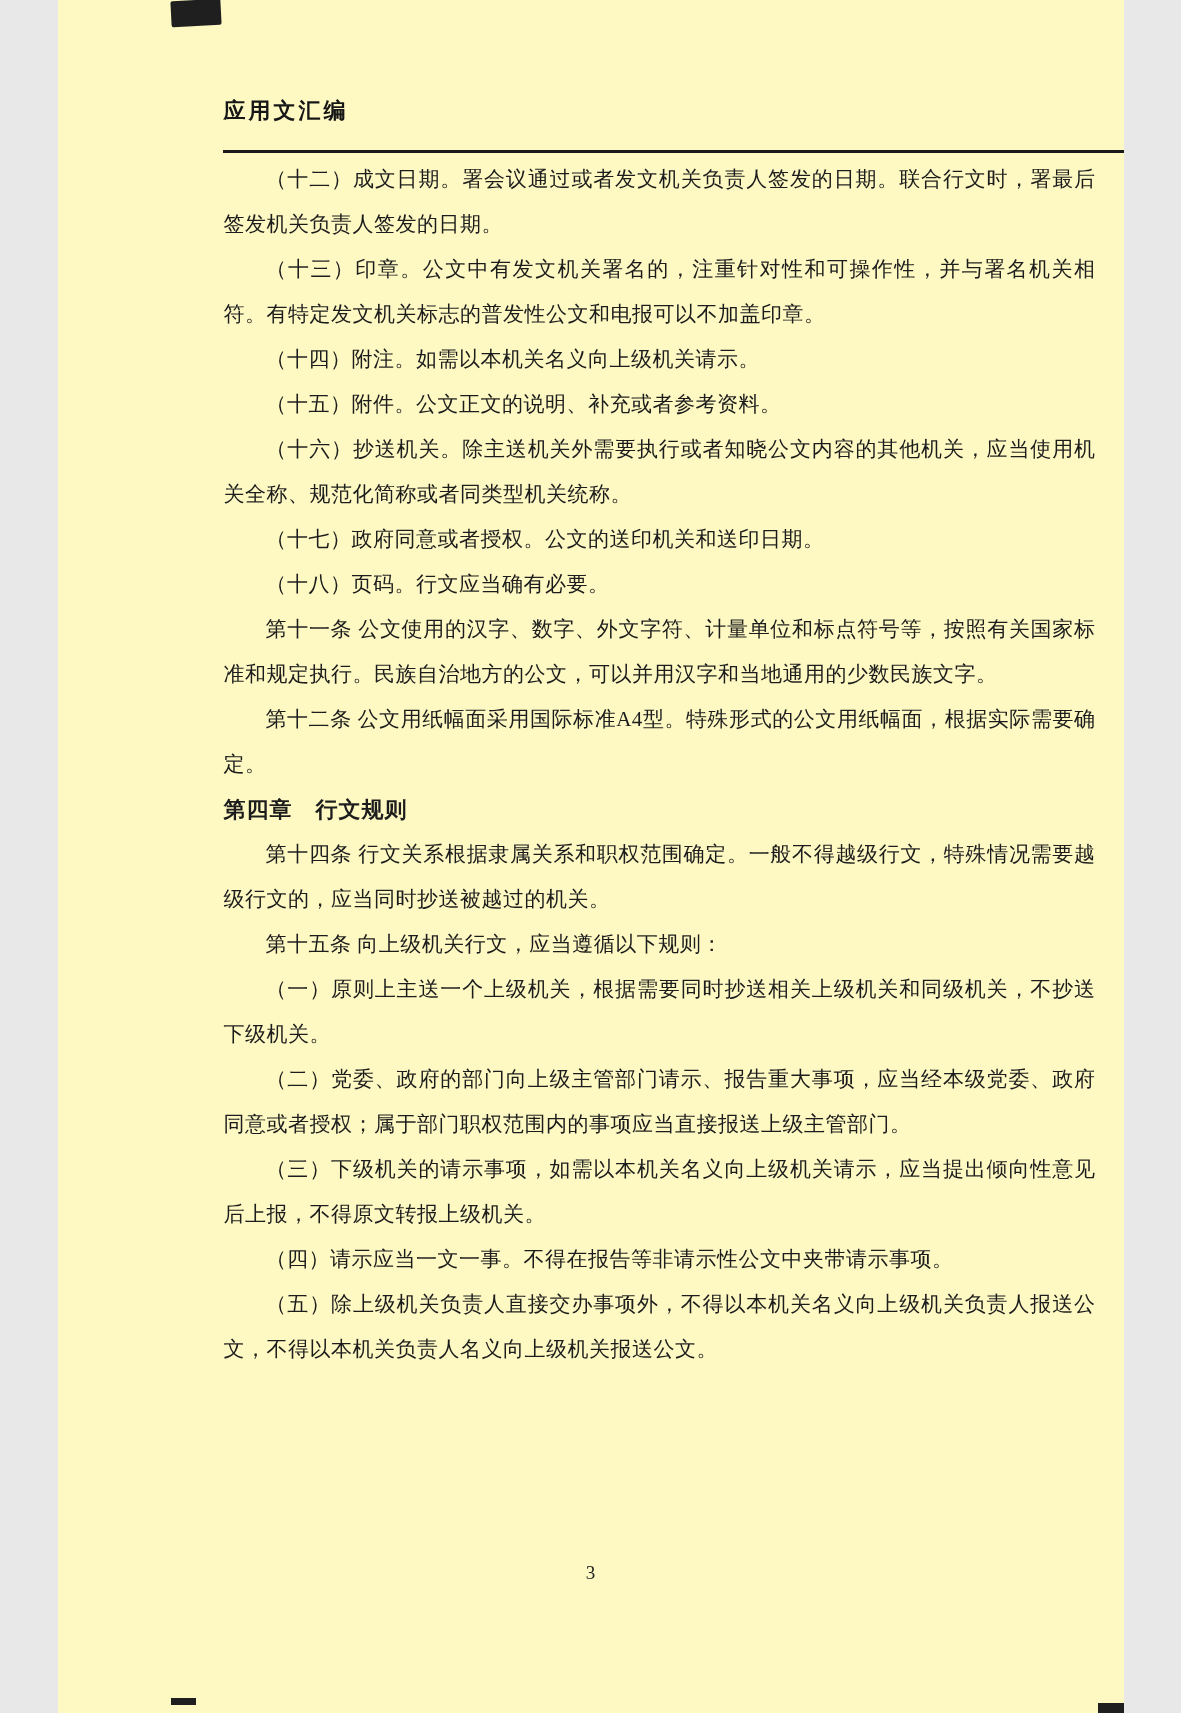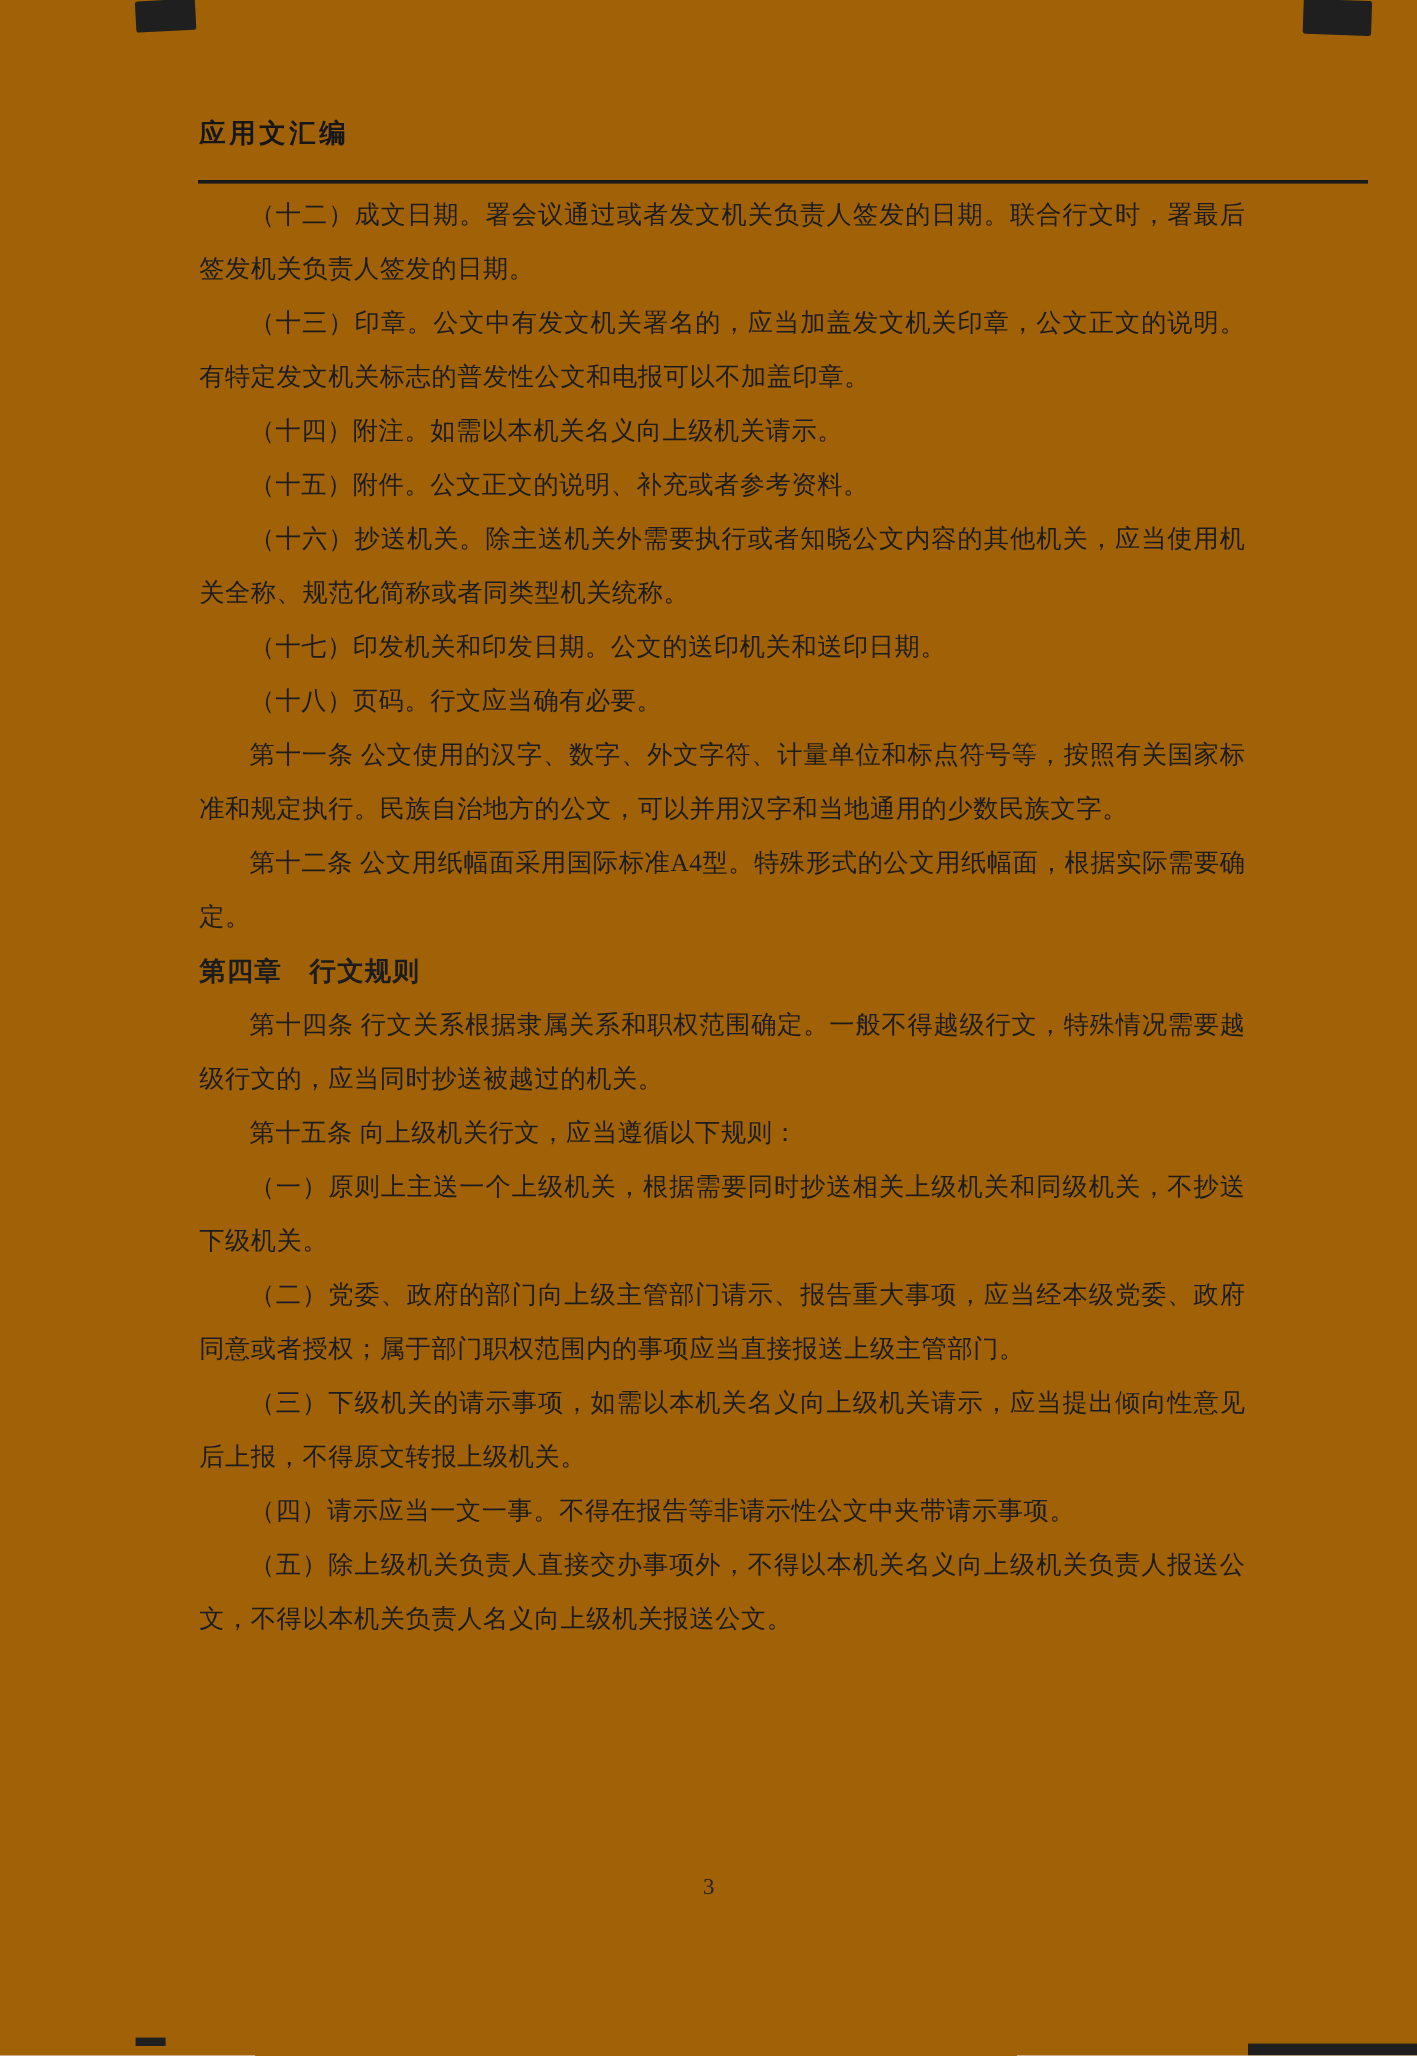--- a/index.html
+++ b/index.html
@@ -1,21 +1,21 @@
 <!DOCTYPE html>
 <html lang="zh"><head>
 <meta charset="utf-8">
 <style>
   html, body { margin: 0; padding: 0; background: #e8e8e8; }
   .page {
     position: relative;
-    width: 1181px;
+    width: 1066px;
     height: 1713px;
     margin: 0 auto;
-    background: #a16207;
+    background: #fef9c3;
     color: #1c1c1c;
     font-family: "Liberation Serif", "DejaVu Serif", serif;
     overflow: hidden;
   }
   .running-header {
     position: absolute;
     left: 166px;
     top: 96px;
     font-family: "Liberation Sans", "DejaVu Sans", sans-serif;
     font-weight: bold;
@@ -79,25 +79,25 @@
 <div class="page">
 
   <div class="artifact tl"></div>
   <div class="artifact tr"></div>
 
   <div class="running-header">应用文汇编</div>
   <div class="header-rule"></div>
 
   <div class="body-text">
     <p>（十二）成文日期。署会议通过或者发文机关负责人签发的日期。联合行文时，署最后签发机关负责人签发的日期。</p>
-    <p>（十三）印章。公文中有发文机关署名的，应当加盖发文机关印章，公文正文的说明。有特定发文机关标志的普发性公文和电报可以不加盖印章。</p>
+    <p>（十三）印章。公文中有发文机关署名的，注重针对性和可操作性，并与署名机关相符。有特定发文机关标志的普发性公文和电报可以不加盖印章。</p>
     <p>（十四）附注。如需以本机关名义向上级机关请示。</p>
     <p>（十五）附件。公文正文的说明、补充或者参考资料。</p>
     <p>（十六）抄送机关。除主送机关外需要执行或者知晓公文内容的其他机关，应当使用机关全称、规范化简称或者同类型机关统称。</p>
-    <p>（十七）印发机关和印发日期。公文的送印机关和送印日期。</p>
+    <p>（十七）政府同意或者授权。公文的送印机关和送印日期。</p>
     <p>（十八）页码。行文应当确有必要。</p>
     <p>第十一条 公文使用的汉字、数字、外文字符、计量单位和标点符号等，按照有关国家标准和规定执行。民族自治地方的公文，可以并用汉字和当地通用的少数民族文字。</p>
     <p>第十二条 公文用纸幅面采用国际标准A4型。特殊形式的公文用纸幅面，根据实际需要确定。</p>
 
     <h2 class="chapter-heading">第四章　行文规则</h2>
 
     <p>第十四条 行文关系根据隶属关系和职权范围确定。一般不得越级行文，特殊情况需要越级行文的，应当同时抄送被越过的机关。</p>
     <p>第十五条 向上级机关行文，应当遵循以下规则：</p>
     <p>（一）原则上主送一个上级机关，根据需要同时抄送相关上级机关和同级机关，不抄送下级机关。</p>
     <p>（二）党委、政府的部门向上级主管部门请示、报告重大事项，应当经本级党委、政府同意或者授权；属于部门职权范围内的事项应当直接报送上级主管部门。</p>

